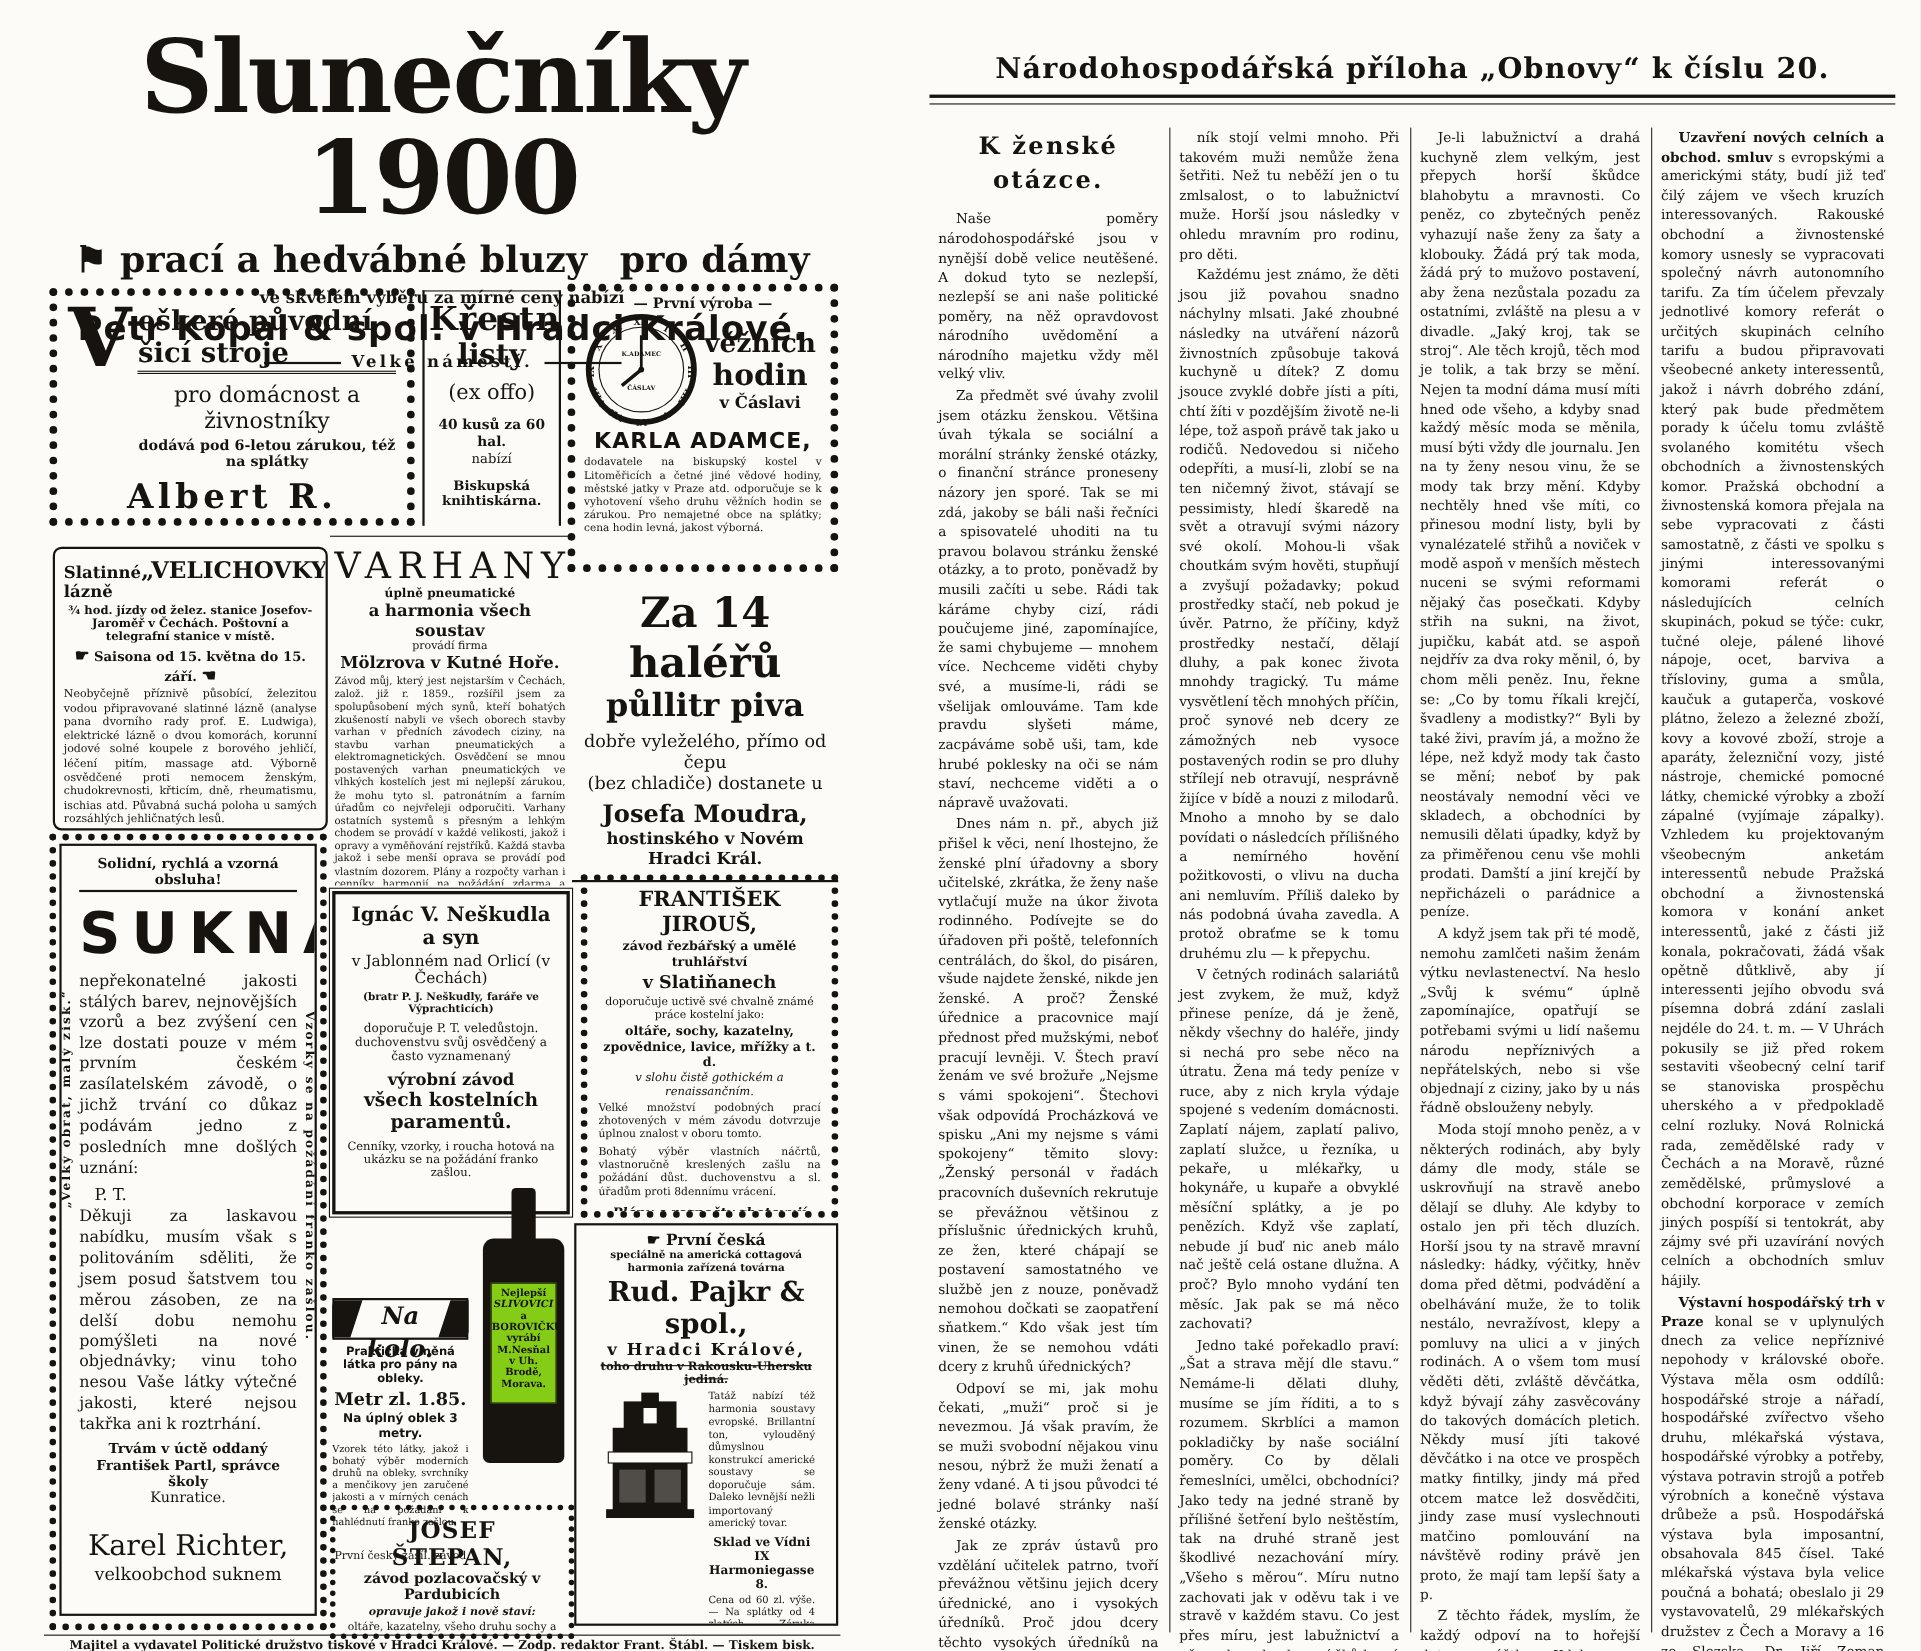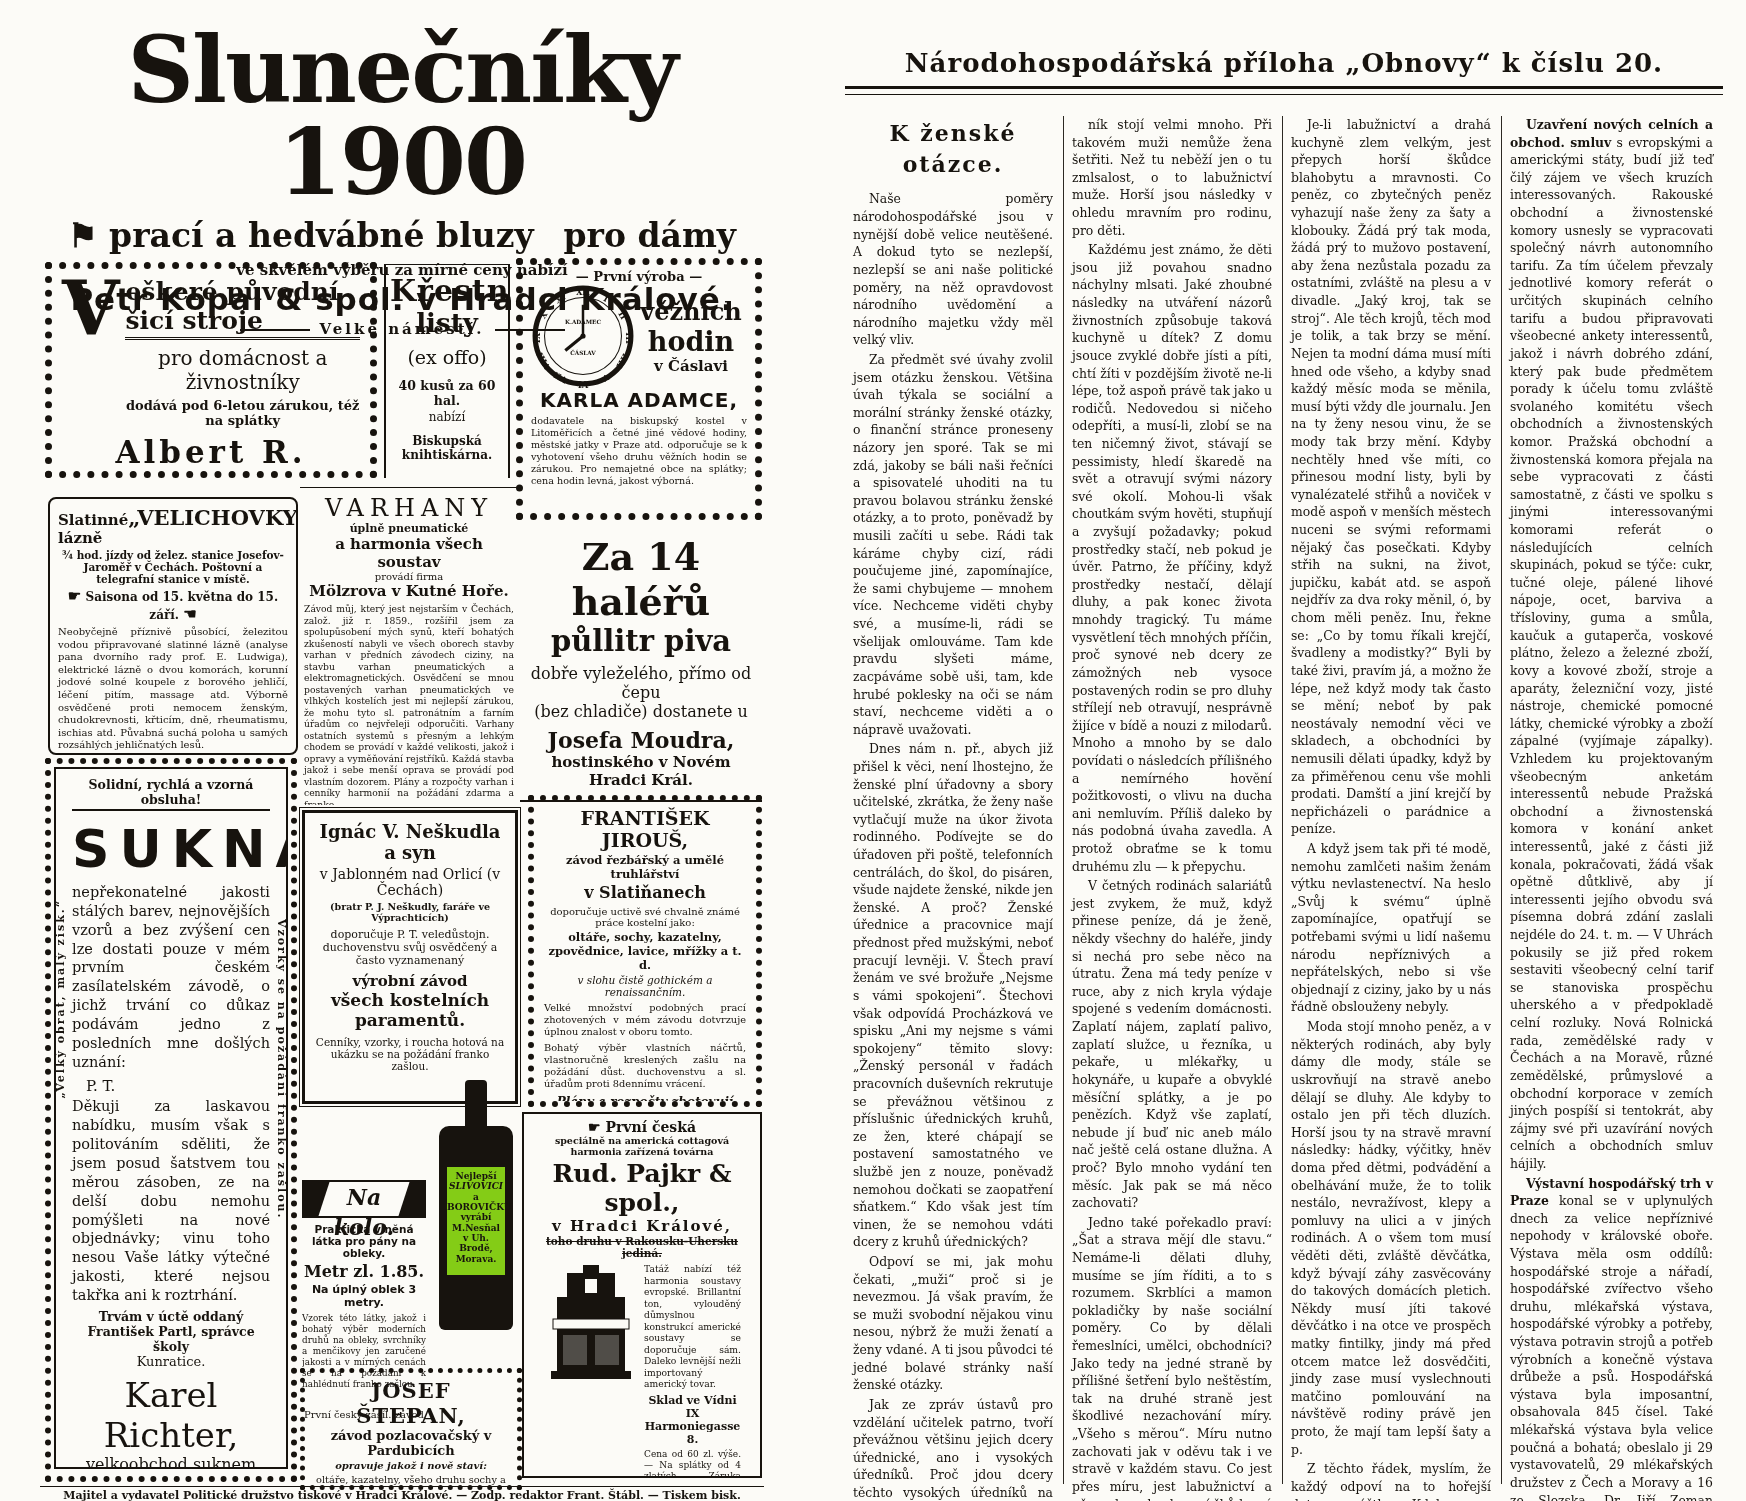--- a/index.html
+++ b/index.html
@@ -131,21 +131,21 @@
       <span class="hand">☛</span>
       <span>Saisona od 15. května do 15. září.</span>
       <span class="hand">☚</span>
     </div>
     <div class="jus" style="font-size:10px;line-height:1.26;margin-top:3px;">Neobyčejně příznivě působící, železitou vodou připravované slatinné lázně (analyse pana dvorního rady prof. E. Ludwiga), elektrické lázně o dvou komorách, korunní jodové solné koupele z borového jehličí, léčení pitím, massage atd. Výborně osvědčené proti nemocem ženským, chudokrevnosti, křticím, dně, rheumatismu, ischias atd. Půvabná suchá poloha u samých rozsáhlých jehličnatých lesů.</div>
     <div class="ctr" style="font-size:10.5px;margin-top:2px;">Moderní pohodlí, velmi mírné ceny.</div>
 
   </div>
 
   <div class="abs ad" style="left:300px;top:487px;width:218px;height:318px;border-top:1px solid #17130e;padding:6px 4px;">
-    <div class="ctr" style="font-size:24px;letter-spacing:6px;">VARHANY</div>
+    <div class="ctr" style="font-size:33px;letter-spacing:6px;">VARHANY</div>
     <div class="ctr b" style="font-size:11px;">úplně pneumatické</div>
     <div class="ctr b" style="font-size:15px;">a harmonia všech soustav</div>
     <div class="ctr" style="font-size:10px;">provádí firma</div>
     <div class="ctr b" style="font-size:15px;">Mölzrova v Kutné Hoře.</div>
     <div class="jus" style="font-size:9.2px;line-height:1.25;margin-top:3px;">Závod můj, který jest nejstarším v Čechách, založ. již r. 1859., rozšířil jsem za spolupůsobení mých synů, kteří bohatých zkušeností nabyli ve všech oborech stavby varhan v předních závodech ciziny, na stavbu varhan pneumatických a elektromagnetických. Osvědčení se mnou postavených varhan pneumatických ve vlhkých kostelích jest mi nejlepší zárukou, že mohu tyto sl. patronátním a farním úřadům co nejvřeleji odporučiti. Varhany ostatních systemů s přesným a lehkým chodem se provádí v každé velikosti, jakož i opravy a vyměňování rejstříků. Každá stavba jakož i sebe menší oprava se provádí pod vlastním dozorem. Plány a rozpočty varhan i cenníky harmonií na požádání zdarma a franko.</div>
 
   </div>
 
   <div class="abs ad" style="left:520px;top:528px;width:242px;height:274px;border-bottom:2px solid #17130e;padding:6px 6px;">
     <div class="ctr b" style="font-size:38px;">Za 14 haléřů</div>
@@ -161,21 +161,21 @@
       <div class="sukna-side" style="left:-2px;top:130px;transform:rotate(180deg);">„Velký obrat, malý zisk.“</div>
       <div class="sukna-side" style="right:-2px;top:150px;">Vzorky se na požádání franko zašlou.</div>
       <div class="ctr b" style="font-size:12.5px;border-bottom:2px solid #17130e;padding-bottom:2px;">Solidní, rychlá a vzorná obsluha!</div>
       <div class="ctr b sans" style="font-size:52px;letter-spacing:10px;margin:8px 0 4px 0;">SUKNA</div>
       <div class="jus" style="font-size:14.5px;line-height:1.3;">nepřekonatelné jakosti stálých barev, nejnovějších vzorů a bez zvýšení cen lze dostati pouze v mém prvním českém zasílatelském závodě, o jichž trvání co důkaz podávám jedno z posledních mne došlých uznání:</div>
       <div style="font-size:15px;margin:6px 0 2px 14px;">P. T.</div>
       <div class="jus" style="font-size:14.5px;line-height:1.3;">Děkuji za laskavou nabídku, musím však s politováním sděliti, že jsem posud šatstvem tou měrou zásoben, ze na delší dobu nemohu pomýšleti na nové objednávky; vinu toho nesou Vaše látky výtečné jakosti, které nejsou takřka ani k roztrhání.</div>
       <div class="ctr b" style="font-size:12.5px;margin-top:4px;">Trvám v úctě oddaný</div>
       <div class="ctr" style="font-size:12.5px;"><span class="b">František Partl, správce školy</span></div>
       <div class="ctr" style="font-size:13px;">Kunratice.</div>
-      <div class="ctr" style="font-size:34px;margin-top:6px;">Karel Richter,</div>
+      <div class="ctr" style="font-size:26px;margin-top:22px;">Karel Richter,</div>
       <div class="ctr" style="font-size:16px;">velkoobchod suknem</div>
 
     </div>
   </div>
 
   <div class="abs ad" style="left:302px;top:810px;width:216px;height:294px;border:3px solid #17130e;outline:1px solid #17130e;outline-offset:2px;padding:8px 6px;">
     <div class="ctr b" style="font-size:18px;">Ignác V. Neškudla a syn</div>
     <div class="ctr" style="font-size:14px;margin-top:3px;">v Jablonném nad Orlicí (v Čechách)</div>
     <div class="ctr b" style="font-size:9.5px;margin-top:3px;">(bratr P. J. Neškudly, faráře ve Výprachticích)</div>
     <div class="ctr" style="font-size:11px;margin-top:5px;">doporučuje P. T. veledůstojn. duchovenstvu svůj osvědčený a často vyznamenaný</div>

